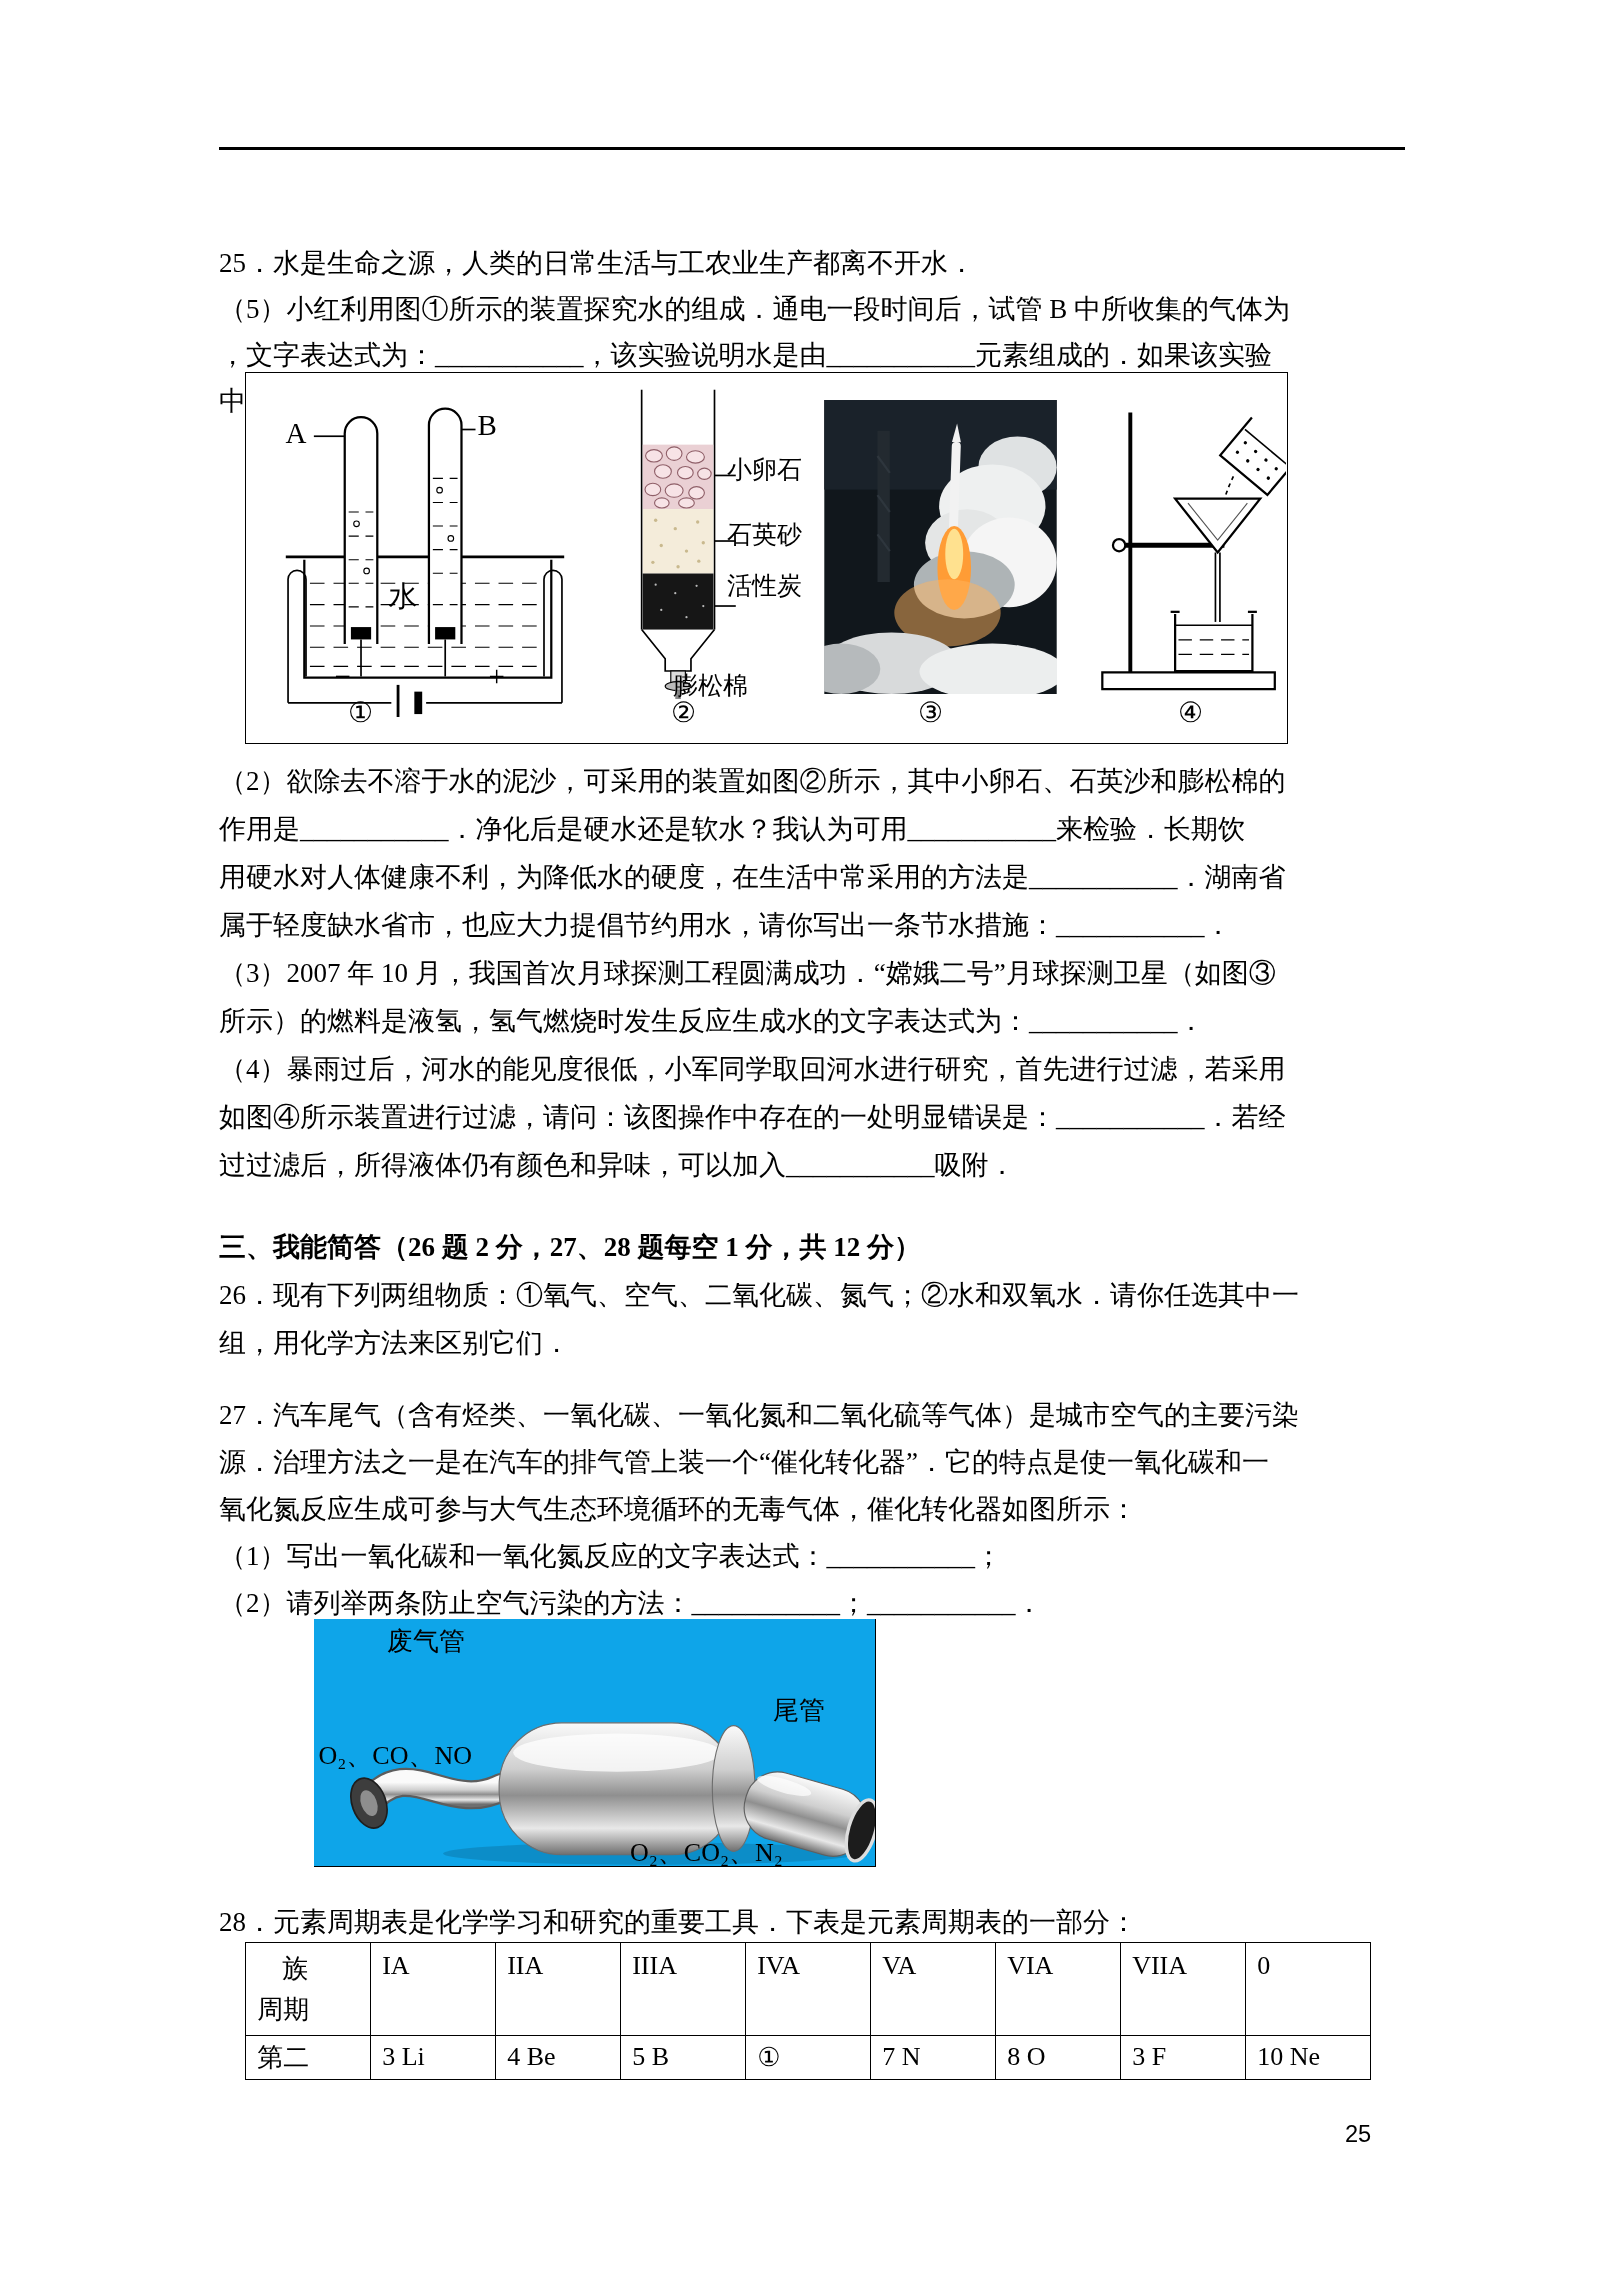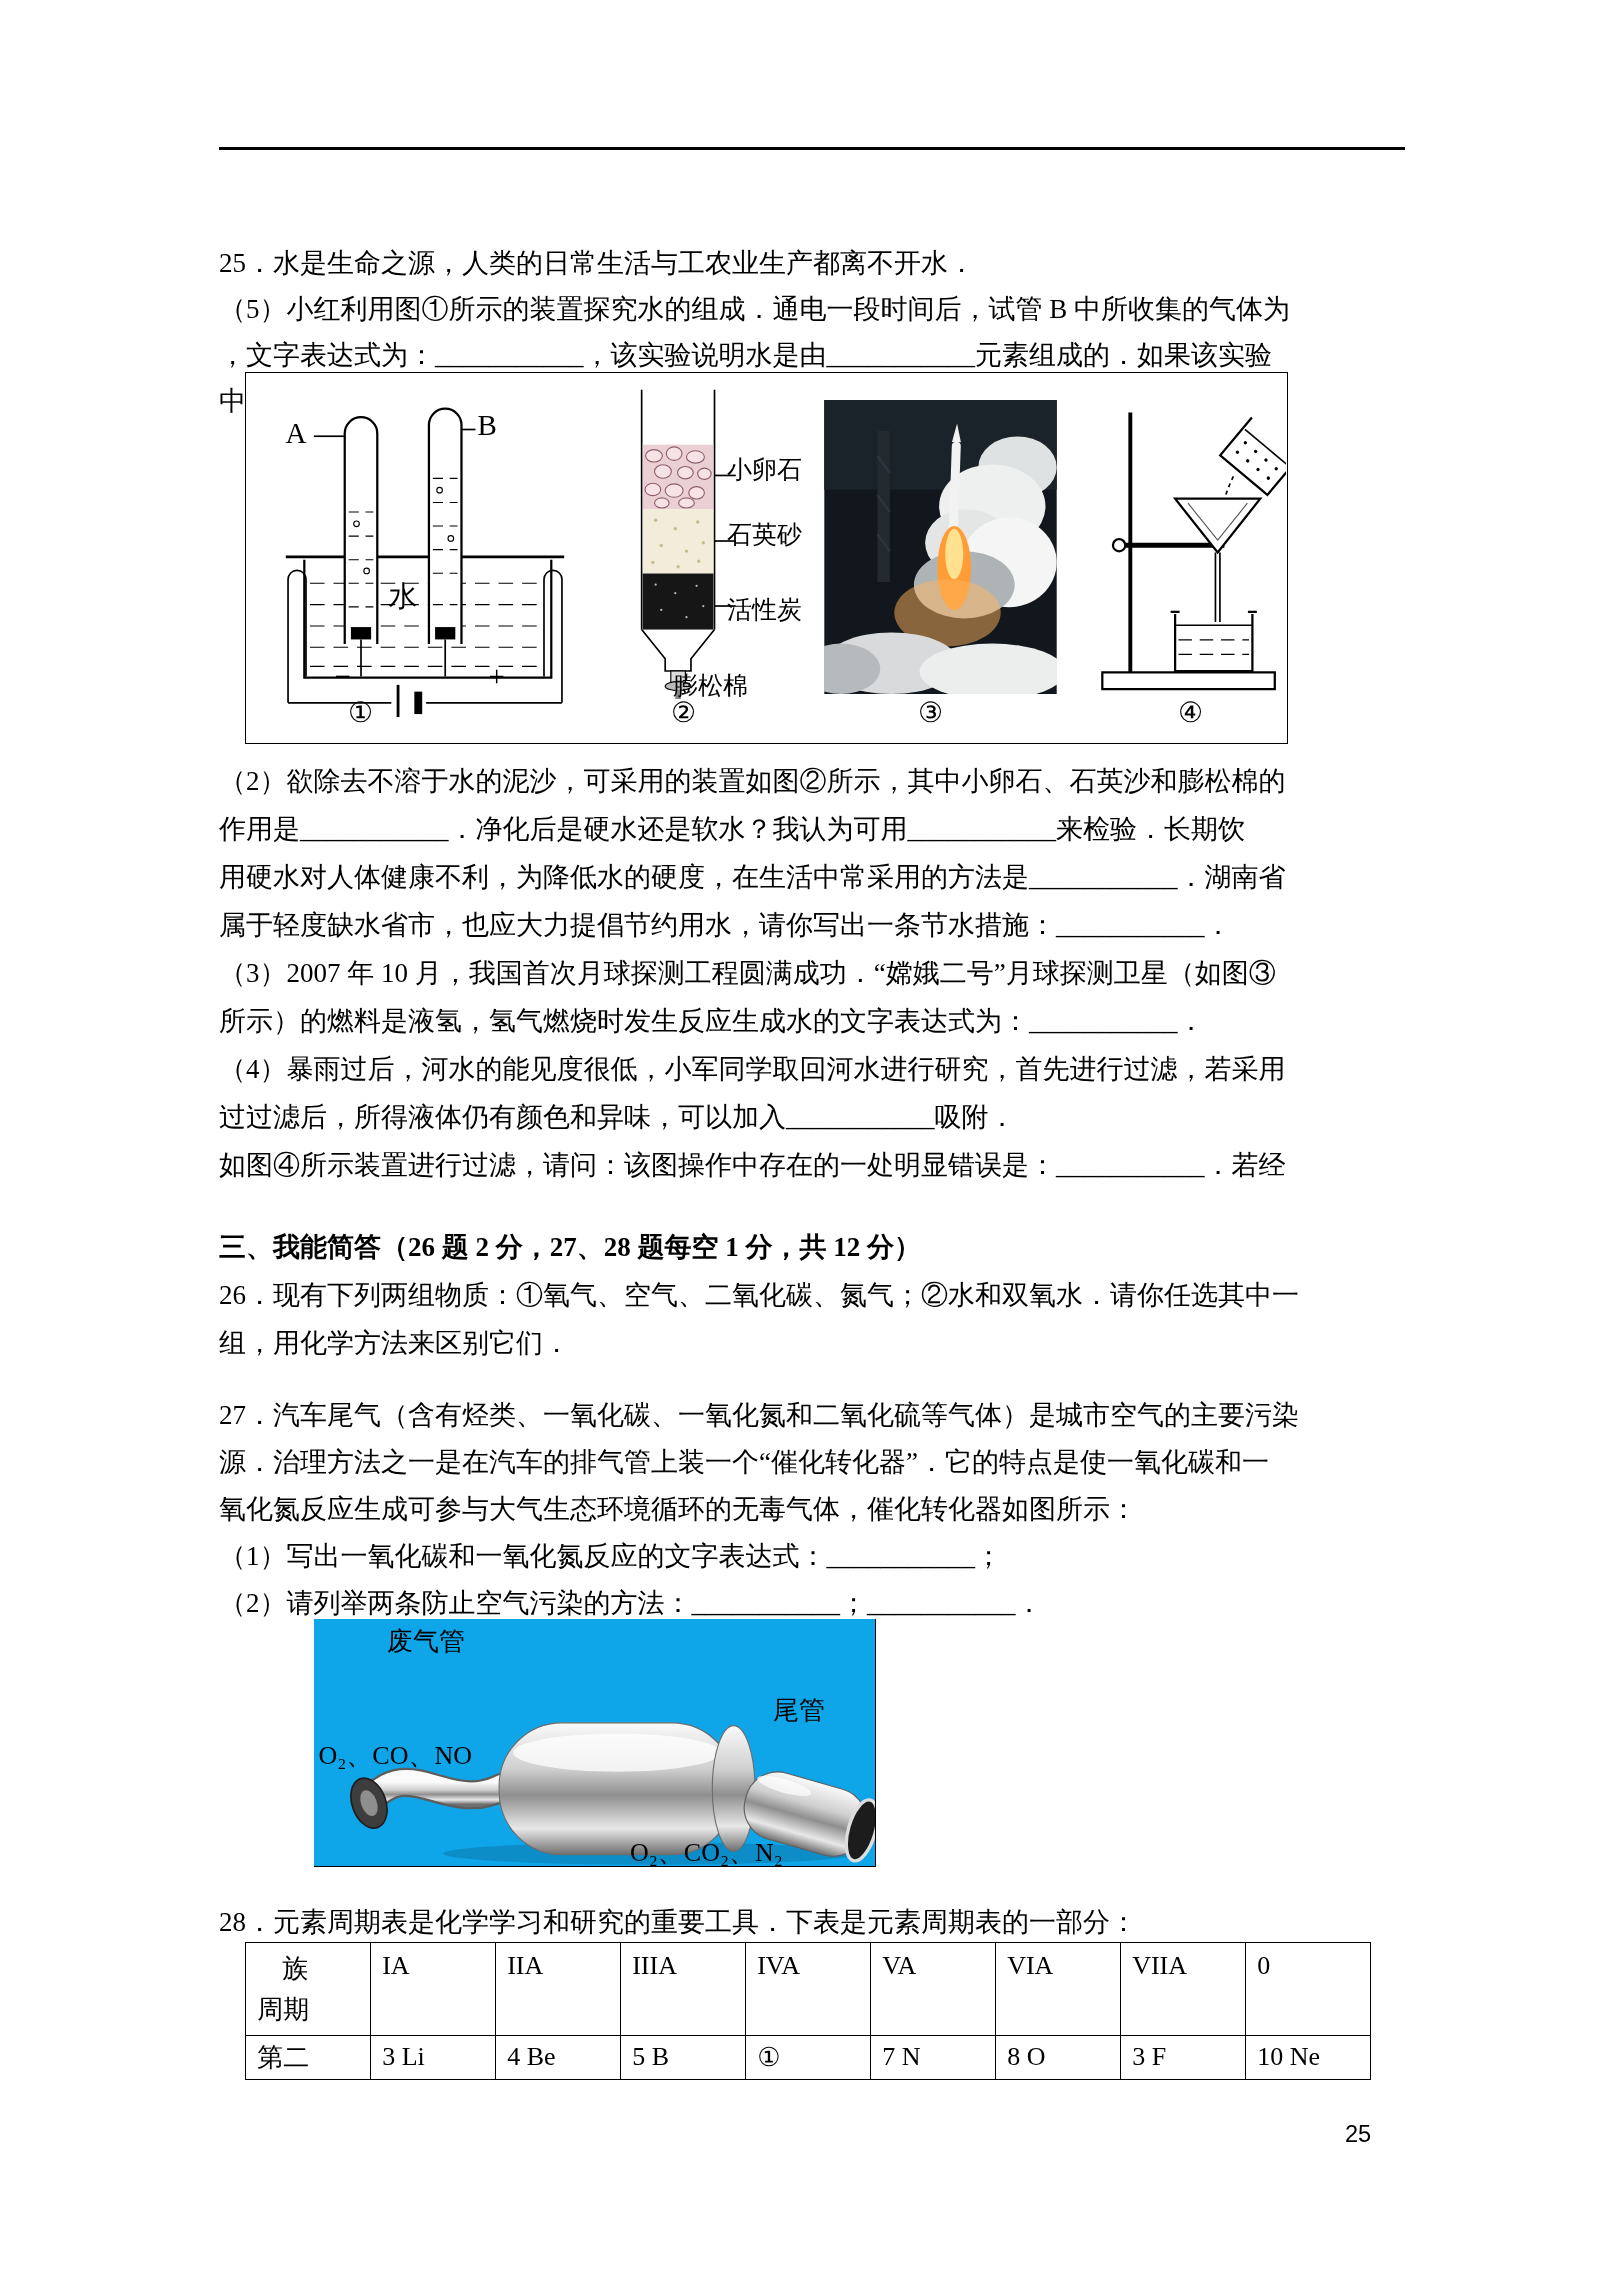--- a/index.html
+++ b/index.html
@@ -162,21 +162,21 @@
         <ellipse cx="125" cy="541" rx="23" ry="8" fill="#bbbbbb" stroke="#000" stroke-width="2"></ellipse>
         <rect x="120" y="548" width="10" height="16" fill="#888888"></rect>
 
         <line x1="190" y1="165" x2="228" y2="165" stroke="#000" stroke-width="3"></line>
         <line x1="190" y1="282" x2="228" y2="282" stroke="#000" stroke-width="3"></line>
         <line x1="190" y1="398" x2="228" y2="398" stroke="#000" stroke-width="3"></line>
       </svg>
     </div>
     <div class="figlabel" style="left:481px;top:80px;">小卵石</div>
     <div class="figlabel" style="left:481px;top:145px;">石英砂</div>
-    <div class="figlabel" style="left:481px;top:220px;">活性炭</div>
+    <div class="figlabel" style="left:481px;top:196px;">活性炭</div>
     <div class="figlabel" style="left:427px;top:296px;">膨松棉</div>
 
     <div class="fig" style="left:578px;top:27px;width:233px;height:294px;">
       <svg width="233" height="294" viewBox="0 0 415 525">
         <rect x="0" y="0" width="415" height="525" fill="#11171c"></rect>
         <rect x="0" y="0" width="415" height="160" fill="#1a222a"></rect>
         <ellipse cx="345" cy="120" rx="70" ry="55" fill="#dfe2e3"></ellipse>
         <ellipse cx="300" cy="190" rx="95" ry="75" fill="#eef0f0"></ellipse>
         <ellipse cx="255" cy="255" rx="75" ry="60" fill="#e4e6e6"></ellipse>
         <ellipse cx="330" cy="290" rx="85" ry="80" fill="#f5f5f5"></ellipse>
@@ -244,22 +244,22 @@
   </div>
 
   <div class="tblock lh86" style="top:757px;">
     <div class="tline">（2）欲除去不溶于水的泥沙，可采用的装置如图②所示，其中小卵石、石英沙和膨松棉的</div>
     <div class="tline">作用是___________．净化后是硬水还是软水？我认为可用___________来检验．长期饮</div>
     <div class="tline">用硬水对人体健康不利，为降低水的硬度，在生活中常采用的方法是___________．湖南省</div>
     <div class="tline">属于轻度缺水省市，也应大力提倡节约用水，请你写出一条节水措施：___________．</div>
     <div class="tline">（3）2007 年 10 月，我国首次月球探测工程圆满成功．“嫦娥二号”月球探测卫星（如图③</div>
     <div class="tline">所示）的燃料是液氢，氢气燃烧时发生反应生成水的文字表达式为：___________．</div>
     <div class="tline">（4）暴雨过后，河水的能见度很低，小军同学取回河水进行研究，首先进行过滤，若采用</div>
+    <div class="tline">如图④所示装置进行过滤，请问：该图操作中存在的一处明显错误是：___________．若经</div>
     <div class="tline">过过滤后，所得液体仍有颜色和异味，可以加入___________吸附．</div>
-    <div class="tline">如图④所示装置进行过滤，请问：该图操作中存在的一处明显错误是：___________．若经</div>
   </div>
 
   <div class="tblock lh86" style="top:1223px;">
     <div class="tline bold">三、我能简答（26 题 2 分，27、28 题每空 1 分，共 12 分）</div>
   </div>
 
   <div class="tblock lh86" style="top:1271px;">
     <div class="tline">26．现有下列两组物质：①氧气、空气、二氧化碳、氮气；②水和双氧水．请你任选其中一</div>
     <div class="tline">组，用化学方法来区别它们．</div>
   </div>

